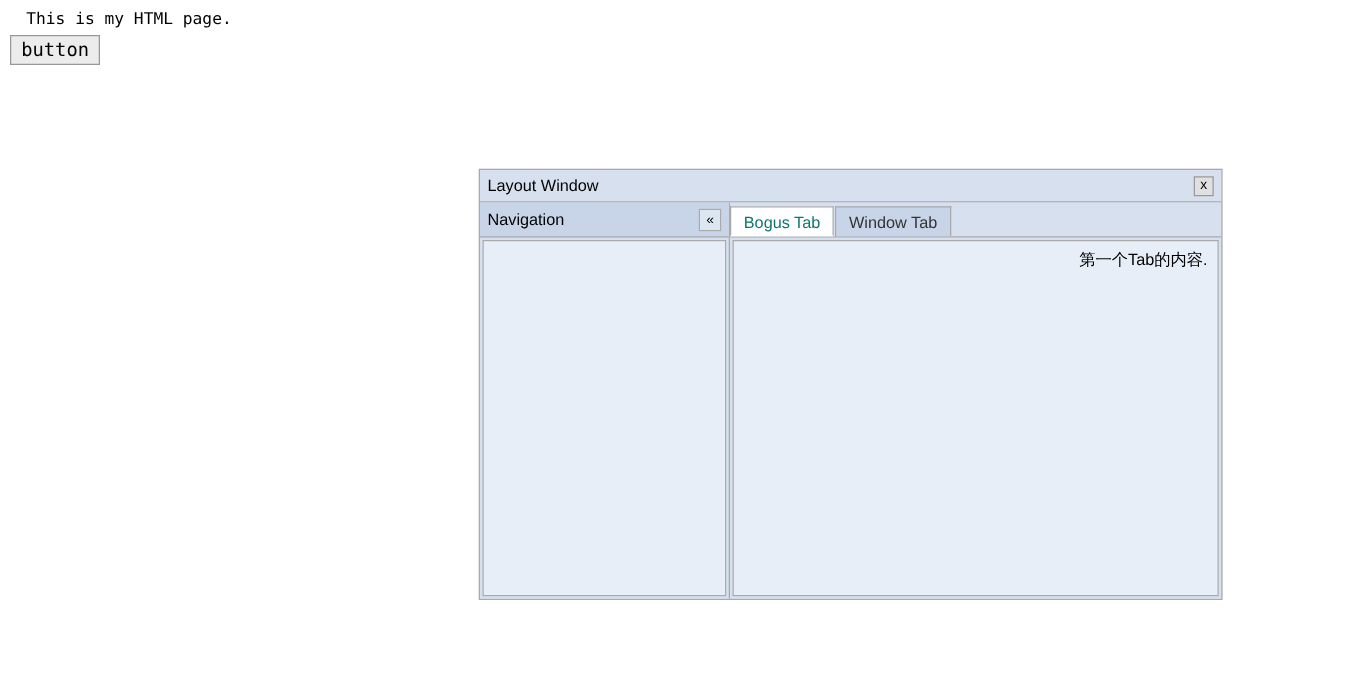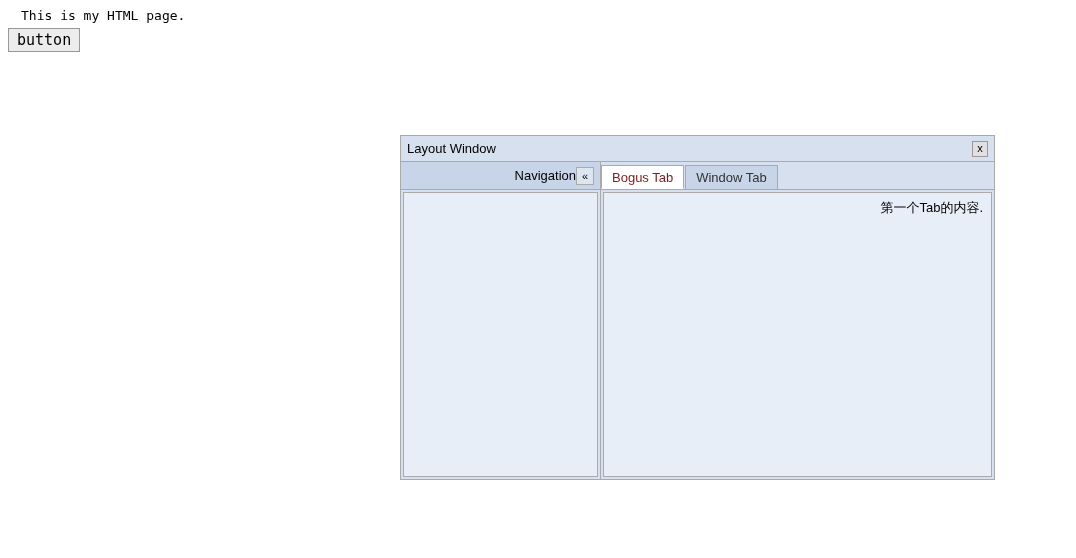--- a/index.html
+++ b/index.html
@@ -27,21 +27,21 @@
       font-size: 15px;
       font-family: monospace;
       background: #ececec;
       border: 1px solid #999;
       cursor: pointer;
     }
 
     .layout-window {
       position: absolute;
       top: 135px;
-      left: 400px;
+      left: 383px;
       width: 595px;
       height: 345px;
       border: 1px solid #aaa;
       background: #d6e0ee;
       display: flex;
       flex-direction: column;
     }
 
     .window-titlebar {
       display: flex;
@@ -86,21 +86,21 @@
       min-width: 200px;
       border-right: 1px solid #aaa;
       display: flex;
       flex-direction: column;
       background: #d6e0ee;
     }
 
     .nav-header {
       display: flex;
       align-items: center;
-      justify-content: flex-end;
+      justify-content: space-between;
       padding: 4px 6px;
       background: #c8d4e8;
       border-bottom: 1px solid #aaa;
       font-size: 13px;
       font-family: Arial, sans-serif;
       height: 28px;
     }
 
     .nav-label {
       font-size: 13px;
@@ -154,21 +154,21 @@
       color: #333;
       margin-right: 1px;
       display: flex;
       align-items: center;
       gap: 4px;
       height: 24px;
     }
 
     .tab.active {
       background: #ffffff;
-      color: #7f1d1d;
+      color: #0f766e;
       border-bottom: 1px solid #ffffff;
       position: relative;
       z-index: 1;
     }
 
     .tab-close {
       font-size: 10px;
       color: #555;
       cursor: pointer;
       line-height: 1;

